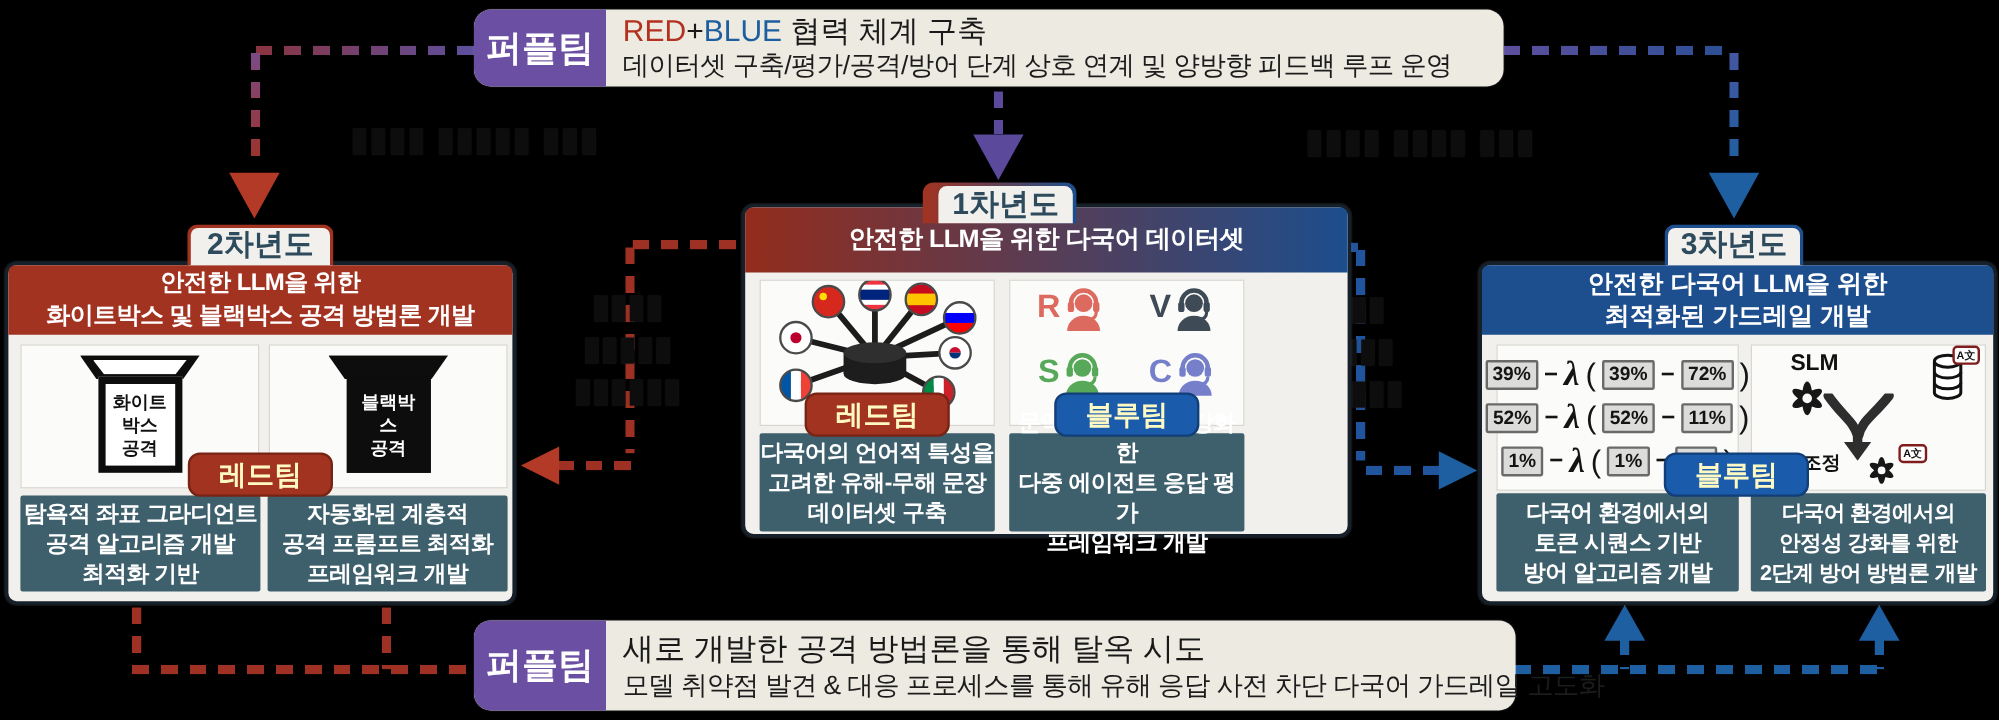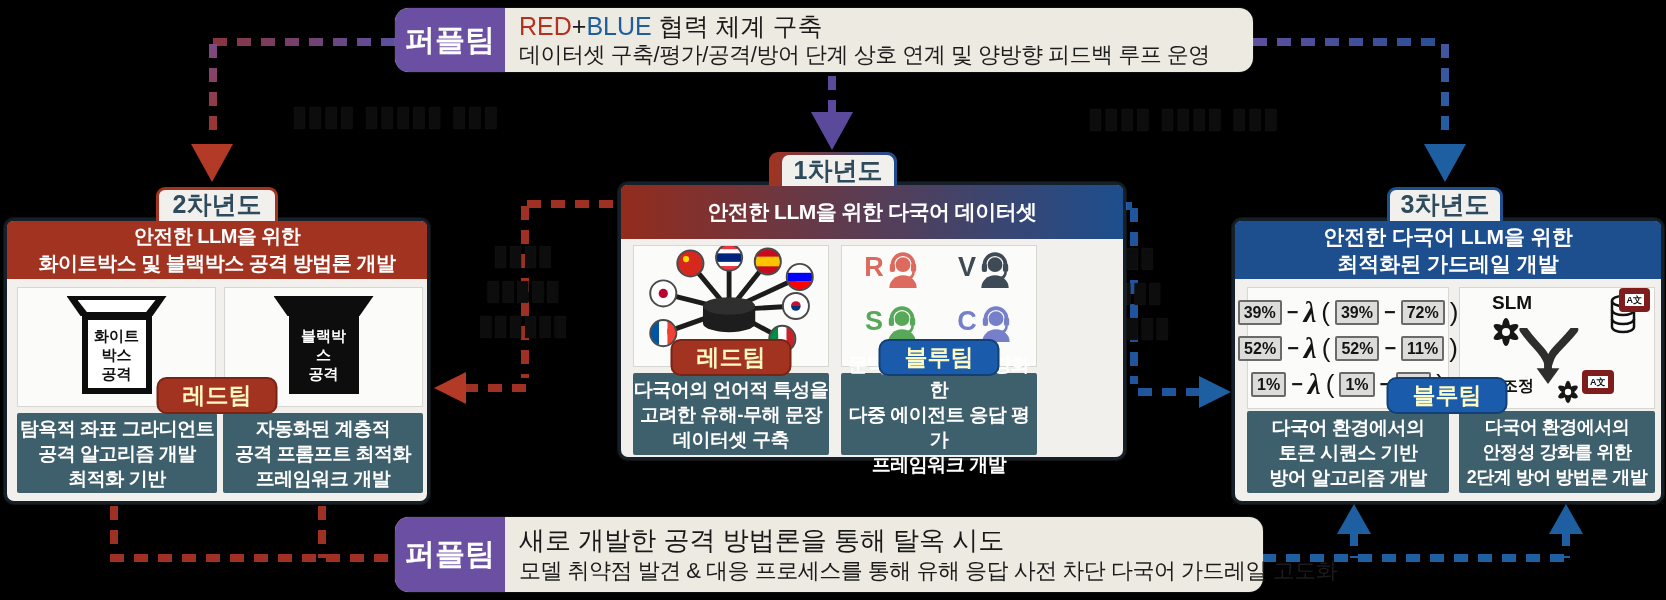--- a/index.html
+++ b/index.html
@@ -51,21 +51,21 @@
   .formulas{display:flex;flex-direction:column;justify-content:space-around;height:100%;padding:6px 8px;box-sizing:border-box;}
   .frow{display:flex;align-items:center;justify-content:center;gap:5px;color:#141414;}
   .pct{background:#dcdcda;border:2px solid #6a6a6a;border-radius:2px;font-weight:700;font-size:16px;padding:0 4px;line-height:21px;}
   .lmb{font-family:"Liberation Serif",serif;font-style:italic;font-size:29px;line-height:26px;font-weight:600;}
   .par{font-size:26px;font-weight:400;line-height:26px;}
   .mns{font-size:20px;font-weight:800;line-height:20px;}
   
   .slmwrap{position:relative;width:100%;height:100%;}
   .slm-label{position:absolute;left:32px;top:4px;font-weight:800;font-size:19px;color:#111;}
   .ft-label{position:absolute;left:10px;top:88px;font-weight:800;font-size:16px;color:#111;}
-  .tbadge{position:absolute;border:6px solid #7f1d1d;border-radius:4px;background:#fff;font-size:9px;font-weight:800;
+  .tbadge{position:absolute;border:2px solid #7f1d1d;border-radius:4px;background:#fff;font-size:9px;font-weight:800;
           color:#111;padding:0 2px;line-height:12px;}
   
   .obs{position:absolute;color:#0d0d0d;font-weight:800;text-shadow:0 0 1px #222;z-index:1;}
   .obs.single{font-size:27px;white-space:nowrap;letter-spacing:1px;}
   .obs.multi{font-size:27px;line-height:35px;text-align:center;}
   .k{font-family:"Liberation Sans",sans-serif;}
 </style>
 </head>
 <body>
 
@@ -161,21 +161,21 @@
       <div>최적화 기반</div>
     </div>
     <div class="teal k" style="left:216px;top:192px;width:200px;height:80px;">
       <div>자동화된 계층적</div>
       <div>공격 프롬프트 최적화</div>
       <div>프레임워크 개발</div>
     </div>
     <div class="badge red k" style="left:50%;top:156px;">레드팀</div>
   </div>
 
-  <div class="box" style="left:618px;top:182px;width:508px;height:278px;">
+  <div class="box" style="left:618px;top:170px;width:508px;height:278px;">
     <div class="box-header k" style="background:linear-gradient(90deg,#932c1d,#1d4e8d);height:54px;font-size:21px;line-height:26px;letter-spacing:-.5px;">
       <div>안전한 LLM을 위한 다국어 데이터셋</div>
     </div>
     <div class="panel" style="left:12px;top:60px;width:196px;height:122px;">
       <svg viewBox="0 0 200 124" width="196" height="120">
         <defs>
             <clipPath id="c0">
               <circle cx="0" cy="0" r="13"></circle>
             </clipPath>
           </defs>

